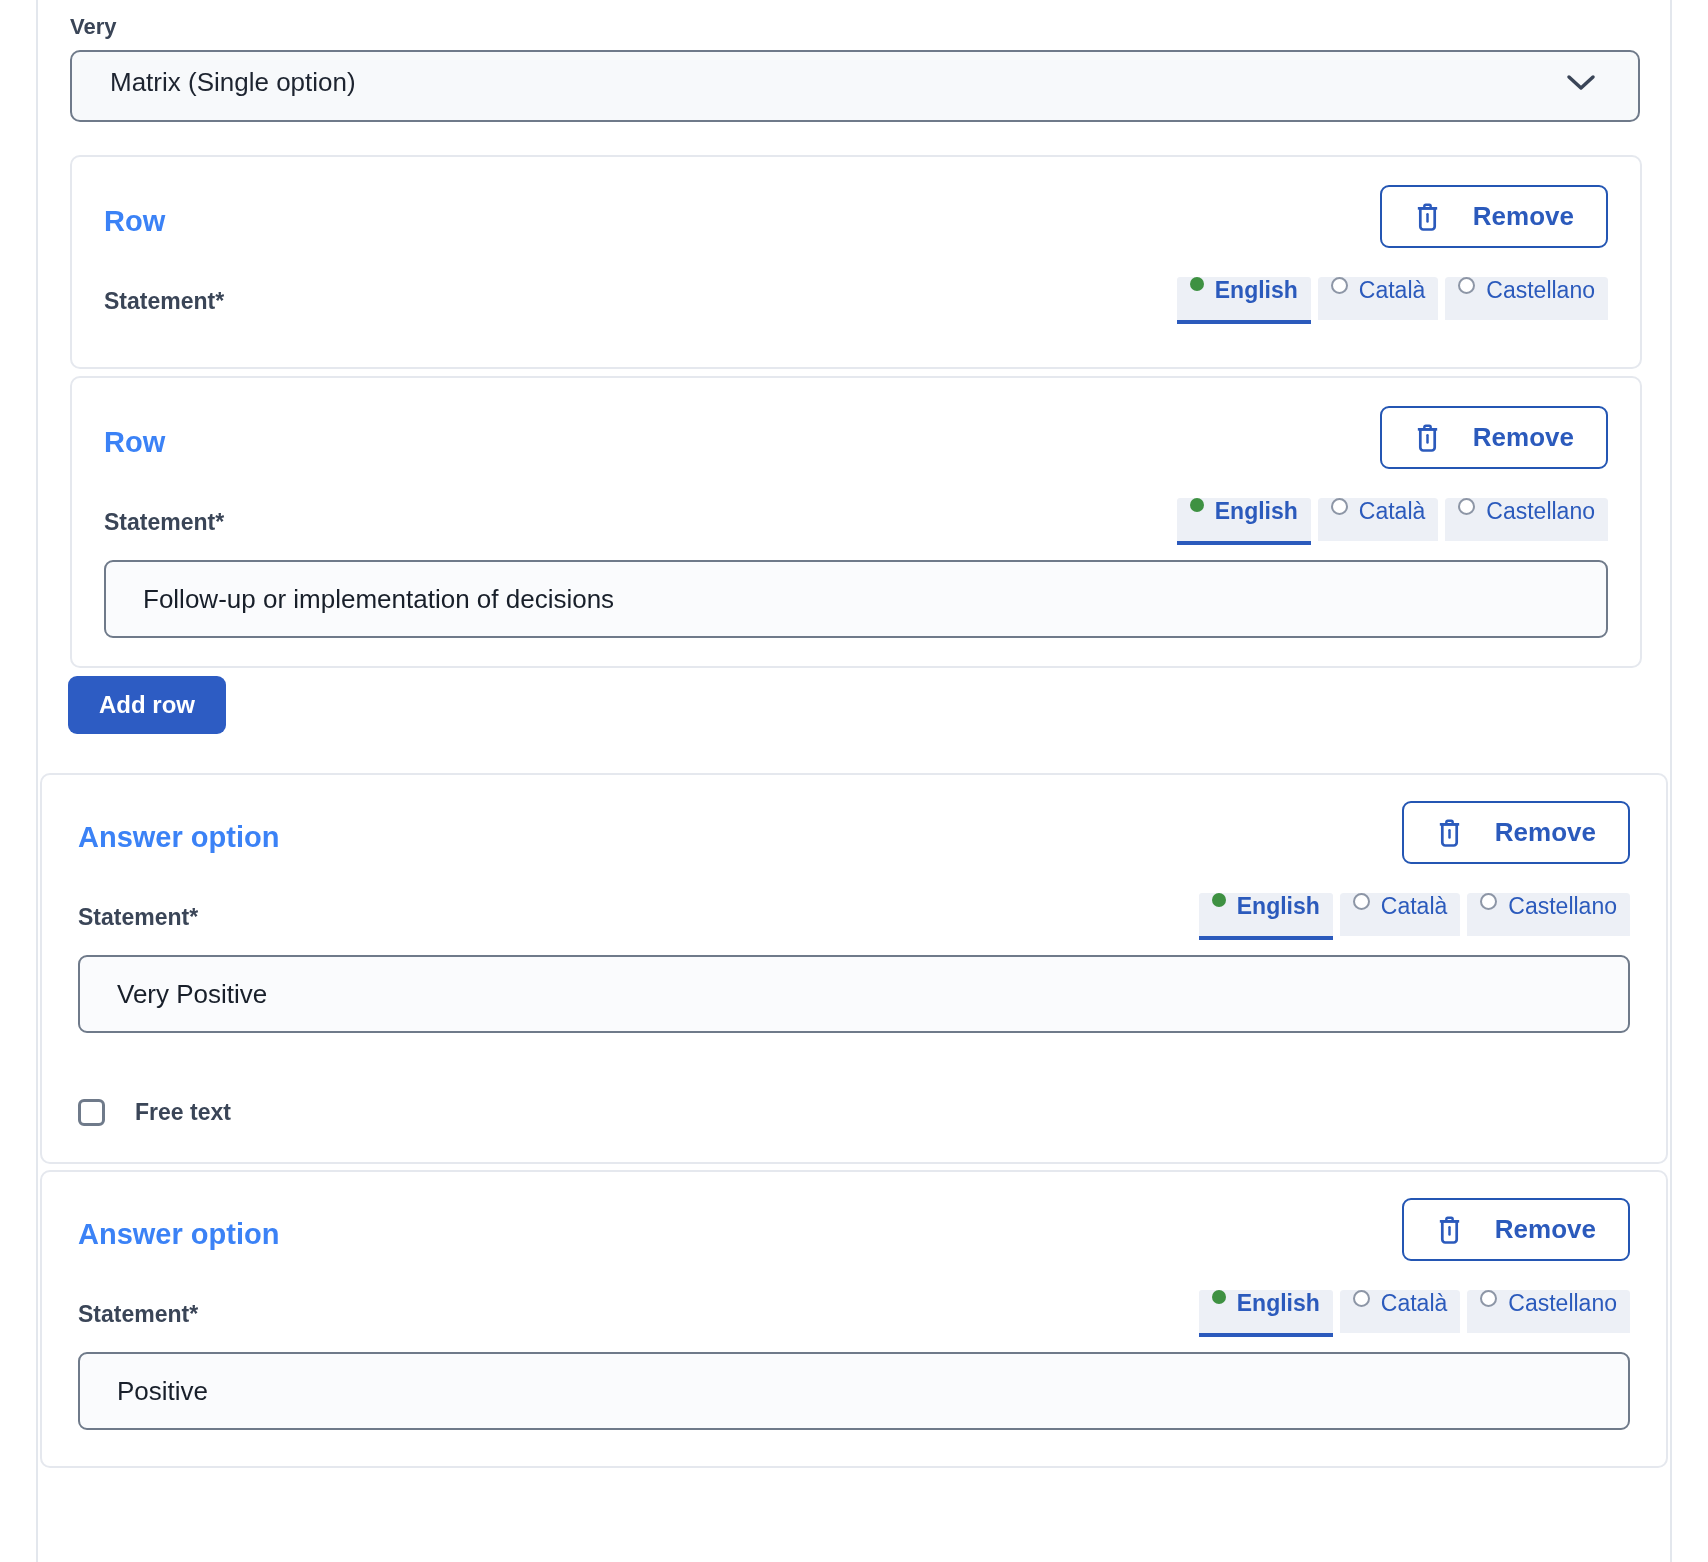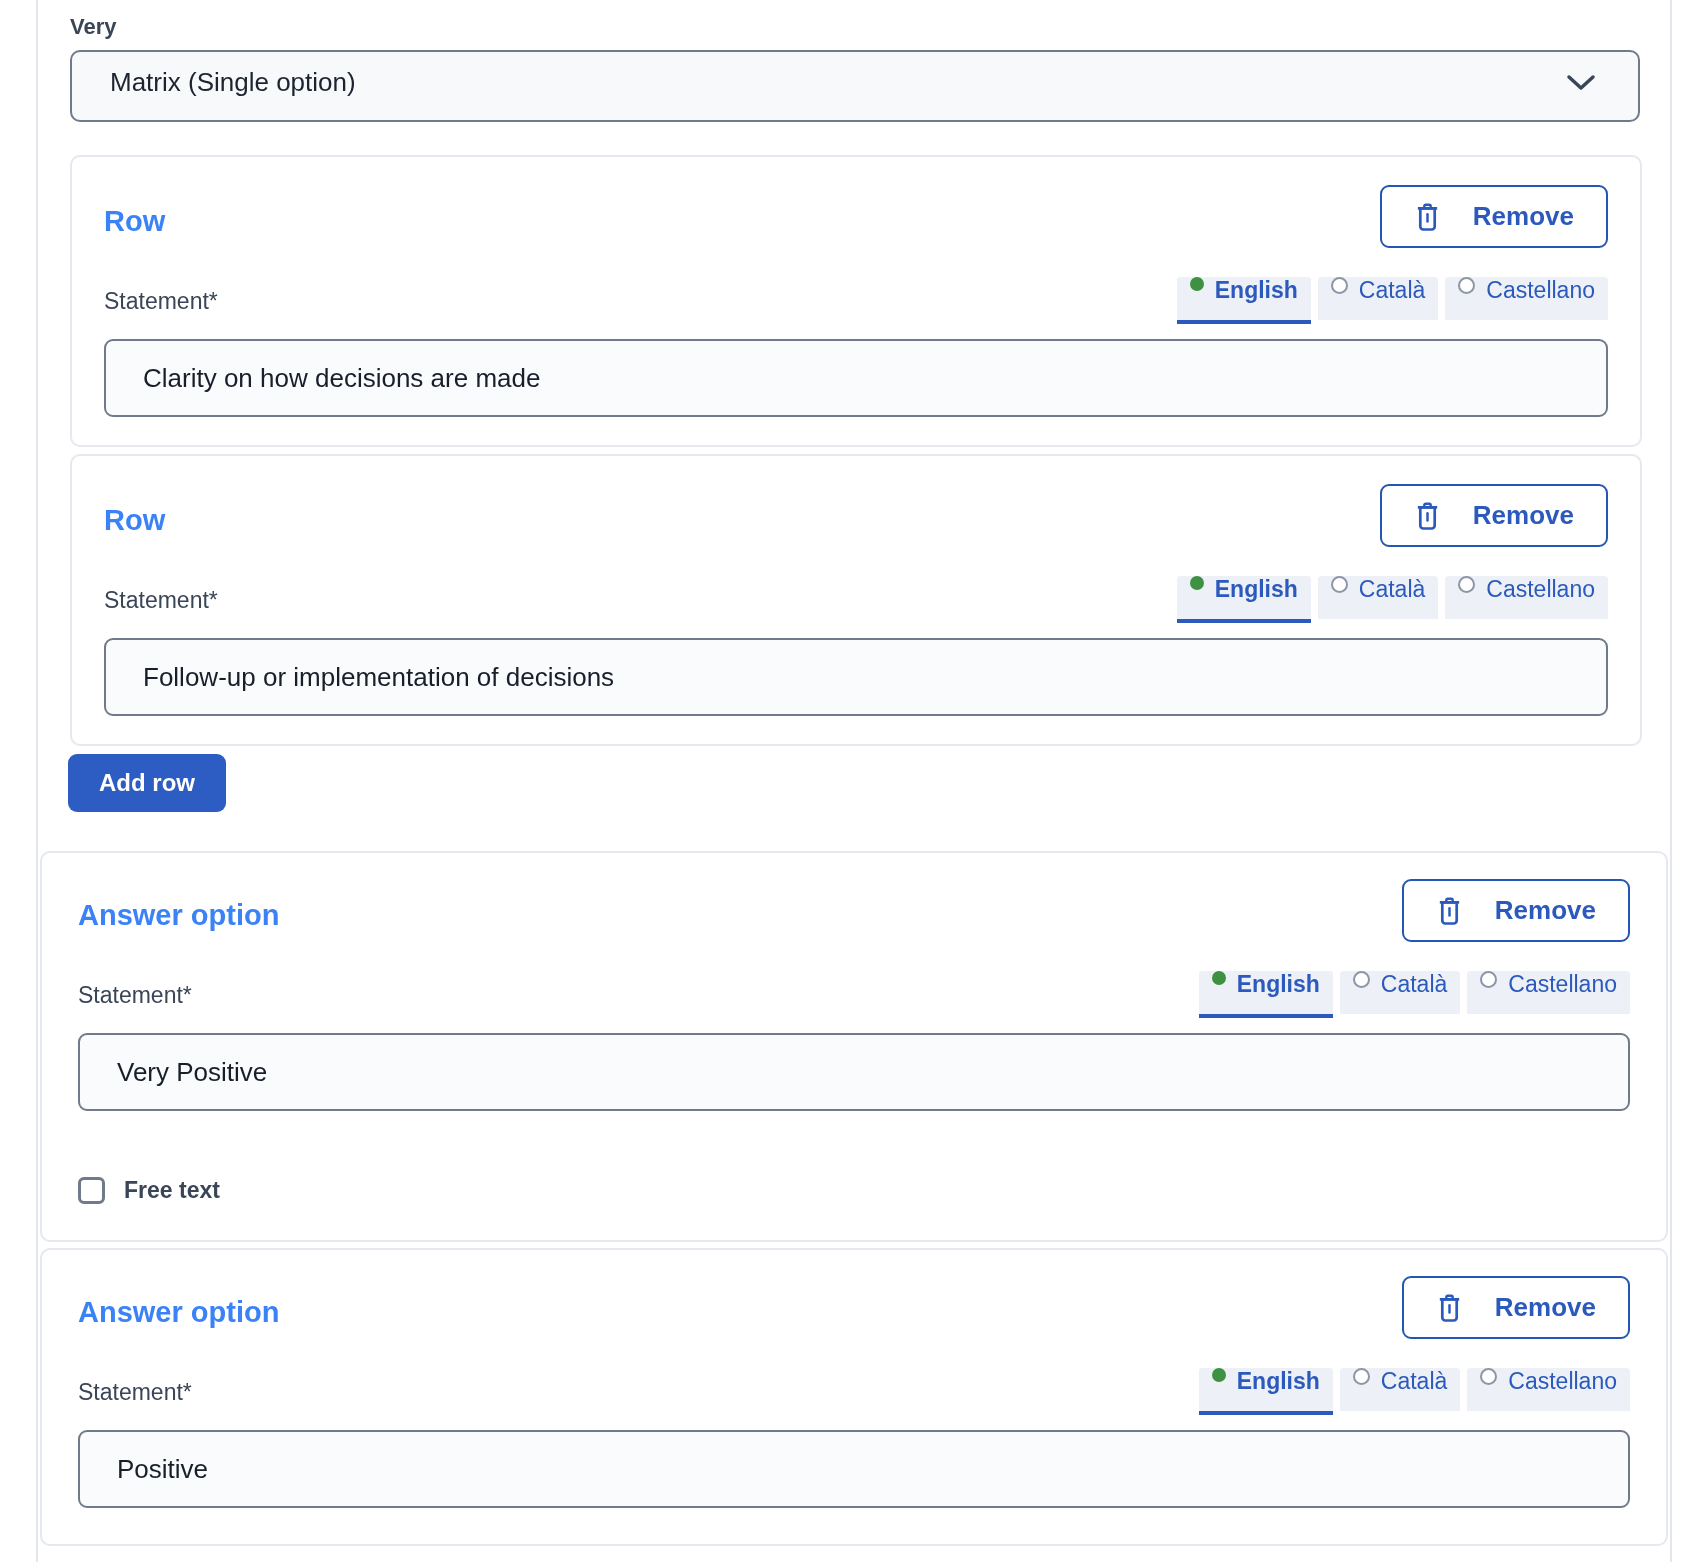--- a/index.html
+++ b/index.html
@@ -94,21 +94,21 @@
   }
   
   .stmt-head {
     display: flex;
     justify-content: space-between;
     align-items: flex-end;
     margin-bottom: 15px;
   }
   .stmt-label {
     font-size: 23px;
-    font-weight: normal;
+    font-weight: bold;
     color: #3a4557;
     padding-bottom: 9px;
   }
   .lang-tabs { display: flex; gap: 7px; align-items: flex-end; }
   .lang-chip {
     height: 47px;
     background: #edf0f6;
     background-clip: padding-box;
     border: none;
     border-bottom: 4px solid transparent;
@@ -159,21 +159,21 @@
     font-family: "Liberation Sans", sans-serif;
     font-size: 24px;
     font-weight: bold;
     cursor: pointer;
   }
   
   .free-text-row {
     margin-top: 66px;
     display: flex;
     align-items: center;
-    gap: 19px;
+    gap: 30px;
   }
   .free-text-checkbox {
     appearance: none;
     -webkit-appearance: none;
     width: 27px; height: 27px;
     border: 3px solid #6f7a8a;
     border-radius: 6px;
     background: #fff;
     cursor: pointer;
   }
@@ -222,21 +222,20 @@
           <div class="lang-chip">
             <span class="radio-ring"></span>
             <span>Català</span>
           </div>
           <div class="lang-chip">
             <span class="radio-ring"></span>
             <span>Castellano</span>
           </div>
         </div>
       </div>
-      <input type="text" class="stmt-input" value="Clarity on how decisions are made" style="">
     </section>
 
     
     <section class="row-card">
       <div class="card-head">
         <h3 class="card-title">Row</h3>
         <button class="remove-btn">
           <svg width="27" height="30" viewBox="0 0 24 26">
             <path d="M9.2 4.7 V3.4 a1.2 1.2 0 0 1 1.2 -1.2 h3.2 a1.2 1.2 0 0 1 1.2 1.2 V4.7" fill="none" stroke="#2b5abc" stroke-width="2.2"></path>
             <line x1="3.4" y1="5.3" x2="20.6" y2="5.3" stroke="#2b5abc" stroke-width="2.4"></line>

